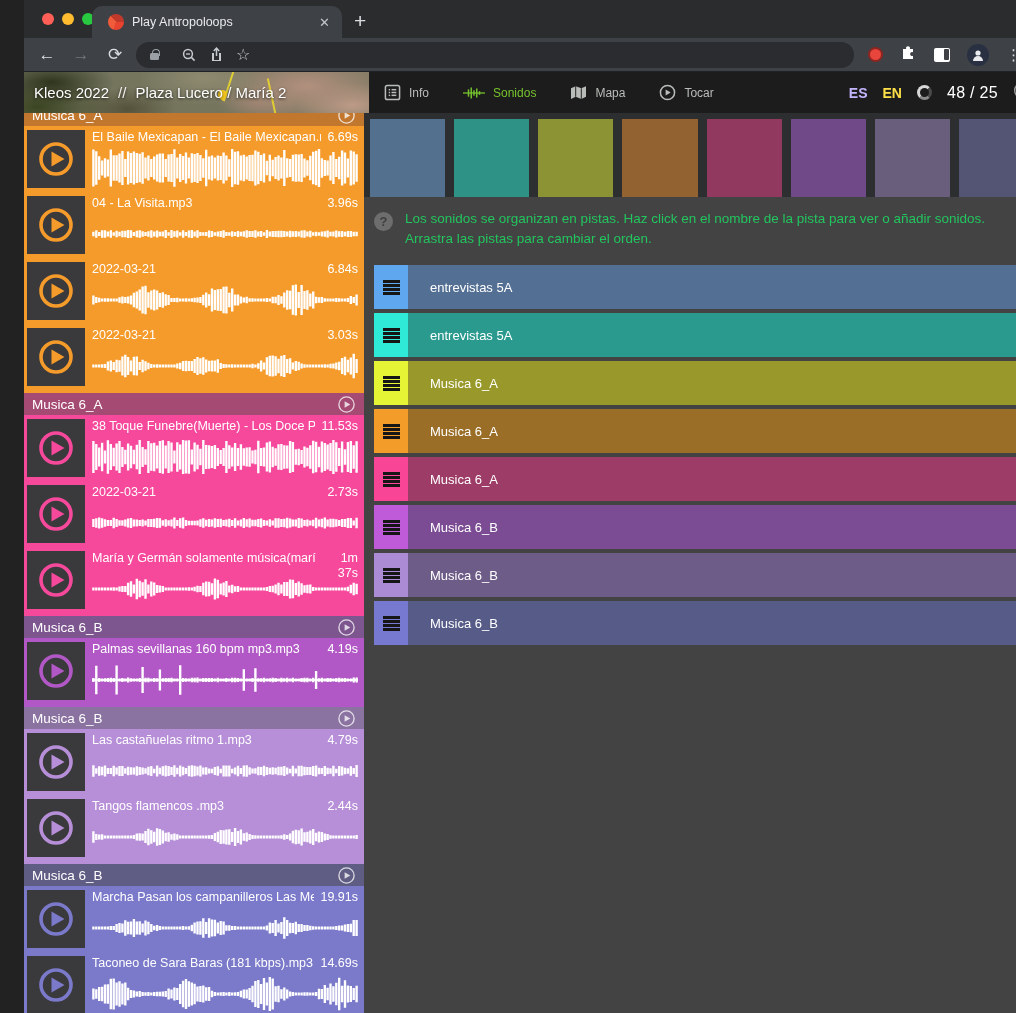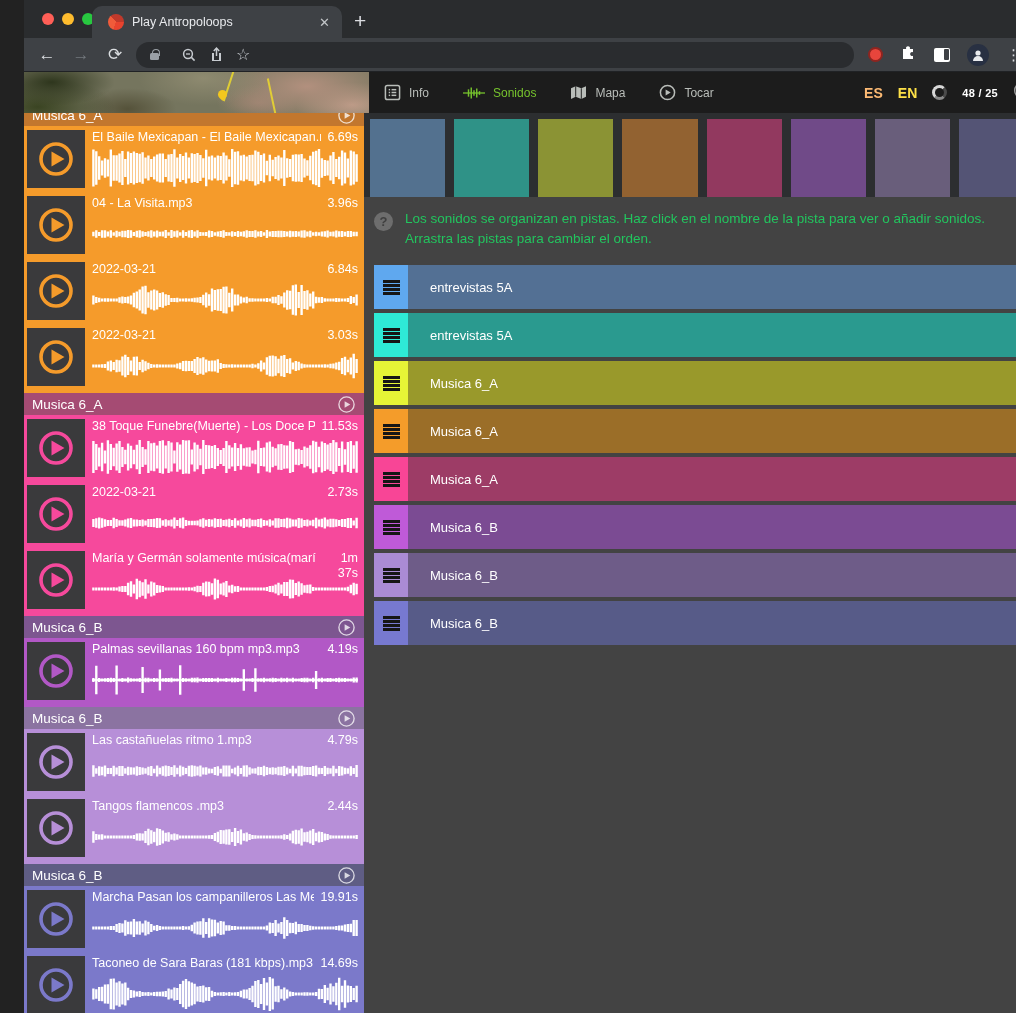--- a/index.html
+++ b/index.html
@@ -47,24 +47,24 @@
   .map-line1{position:absolute;left:204px;top:-4px;width:2px;height:34px;background:#e8d530;transform:rotate(18deg);opacity:.9;}
   .map-line2{position:absolute;left:247px;top:6px;width:2px;height:40px;background:#e8d530;transform:rotate(-12deg);opacity:.9;}
   .map-pin{position:absolute;left:194px;top:18px;width:9px;height:9px;border-radius:50% 50% 50% 0;background:#f3c71d;transform:rotate(-45deg);}
   .breadcrumb{position:absolute;left:10px;top:0;height:41px;display:flex;align-items:center;gap:9px;color:#fff;font-size:15px;text-shadow:0 1px 3px rgba(0,0,0,.75);white-space:nowrap;}
   .apptabs{position:absolute;left:360px;top:0;height:41px;display:flex;align-items:center;gap:34px;}
   .apptab{display:flex;align-items:center;gap:8px;color:#b9bdb9;font-size:12px;}
   .apptab.active{color:#76c32d;}
   .apptab svg{display:block;}
   .header-right{position:absolute;right:8px;top:0;height:41px;display:flex;align-items:center;gap:15px;}
   .lang{font-size:14px;font-weight:700;}
-  .lang.on{color:#fdba74;}
+  .lang.on{color:#c4b5fd;}
   .lang.off{color:#fde047;}
   .spinner{width:15px;height:15px;border-radius:50%;border:3px solid #d8d8d8;border-right-color:#4a4a4a;border-bottom-color:#8a8a8a;}
-  .counter{color:#fff;font-size:11px;font-weight:700;letter-spacing:.3px;}
+  .counter{color:#fff;font-size:16px;font-weight:400;letter-spacing:.3px;}
 
   
   .sidebar{position:absolute;left:0;top:113px;width:340px;height:900px;overflow:hidden;background:#3a3a3c;}
   .sec-header-clipwrap{height:13px;overflow:hidden;}
   .sec-header{height:22px;display:flex;align-items:center;padding:0 8px;color:#fff;font-size:13.5px;font-weight:400;}
   .sec-header .sec-name{flex:1;white-space:nowrap;overflow:hidden;}
   .sec-play{opacity:.85;display:flex;}
   .sec-body{padding-bottom:3px;}
   .clip{height:66px;position:relative;}
   .clip-play{position:absolute;left:3px;top:4px;width:58px;height:58px;background:#3a3a3c;border:none;padding:0;display:flex;align-items:center;justify-content:center;}
@@ -144,20 +144,25 @@
       <span class="menu-dots">⋮</span>
     </div>
   </div>
 
   <div class="appheader">
     <div class="map-strip">
       <span class="map-line1"></span>
       <span class="map-line2"></span>
       <span class="map-pin"></span>
     </div>
+    <div class="breadcrumb">
+      <span>Kleos 2022</span>
+      <span style="opacity:.9;">//</span>
+      <span>Plaza Lucero / María 2</span>
+    </div>
     <div class="apptabs">
       <span class="apptab">
         <svg width="17" height="17" viewBox="0 0 18 18">
             <rect x="1.5" y="1.5" width="15" height="15" rx="2" fill="none" stroke="#b9bdb9" stroke-width="1.6"></rect>
             <line x1="5" y1="6" x2="6.5" y2="6" stroke="#b9bdb9" stroke-width="1.6"></line>
             <line x1="8" y1="6" x2="13" y2="6" stroke="#b9bdb9" stroke-width="1.6"></line>
             <line x1="5" y1="9" x2="6.5" y2="9" stroke="#b9bdb9" stroke-width="1.6"></line>
             <line x1="8" y1="9" x2="13" y2="9" stroke="#b9bdb9" stroke-width="1.6"></line>
             <line x1="5" y1="12" x2="6.5" y2="12" stroke="#b9bdb9" stroke-width="1.6"></line>
             <line x1="8" y1="12" x2="13" y2="12" stroke="#b9bdb9" stroke-width="1.6"></line>

